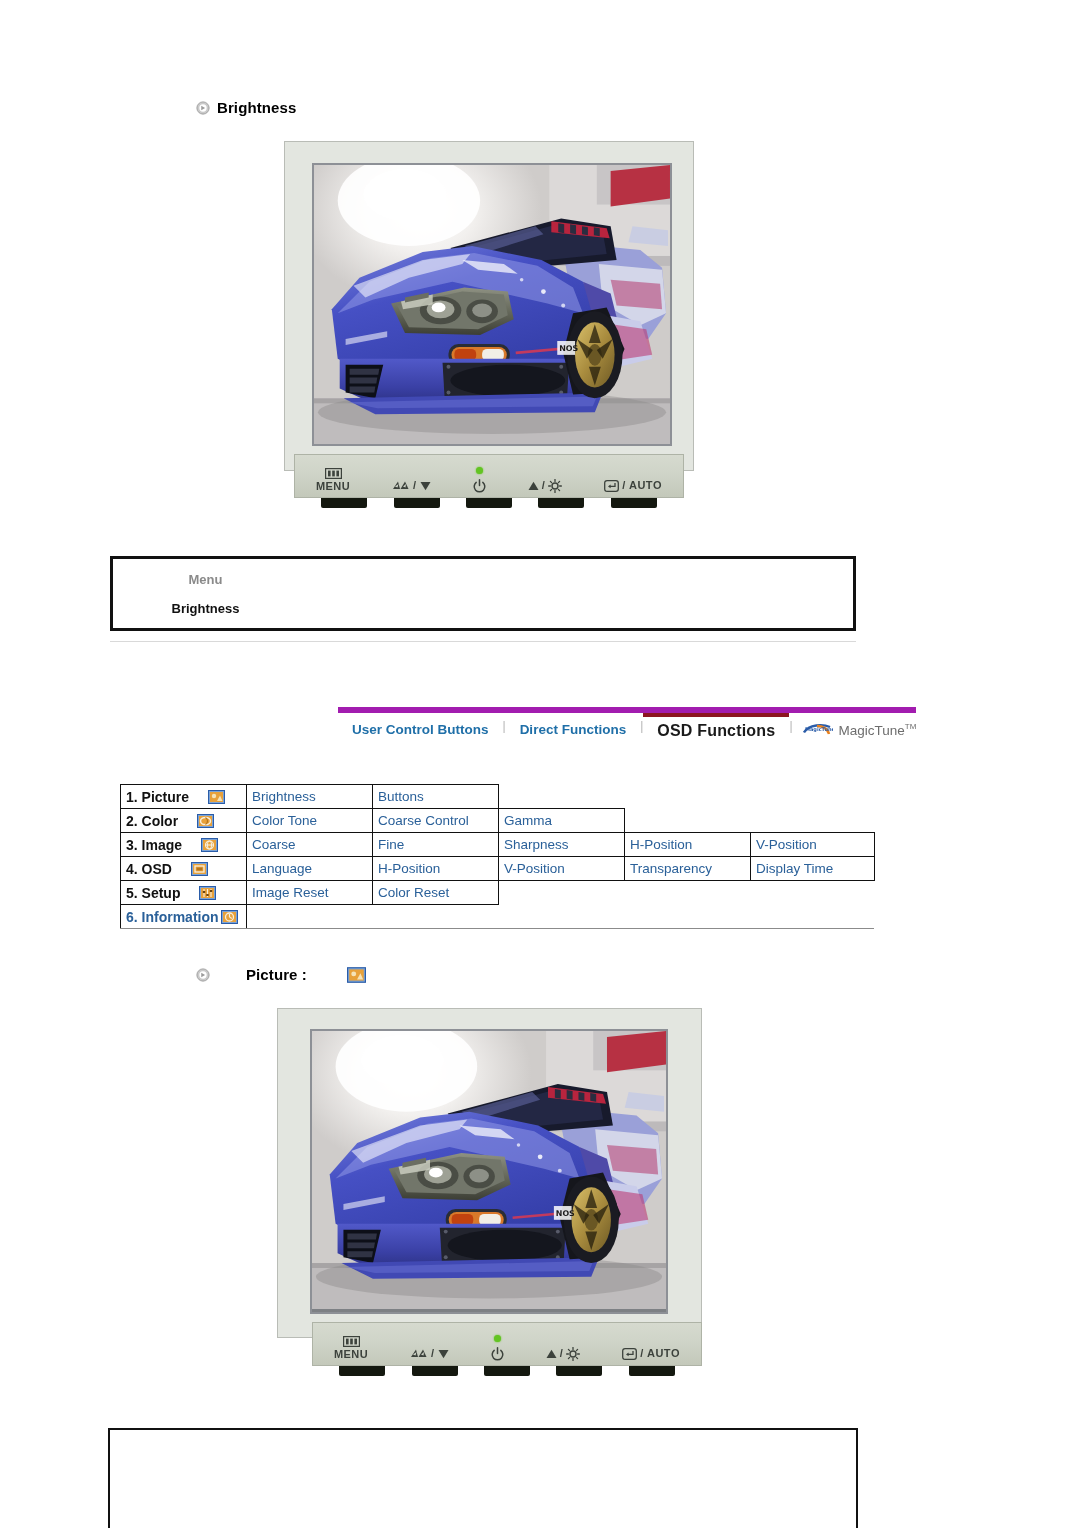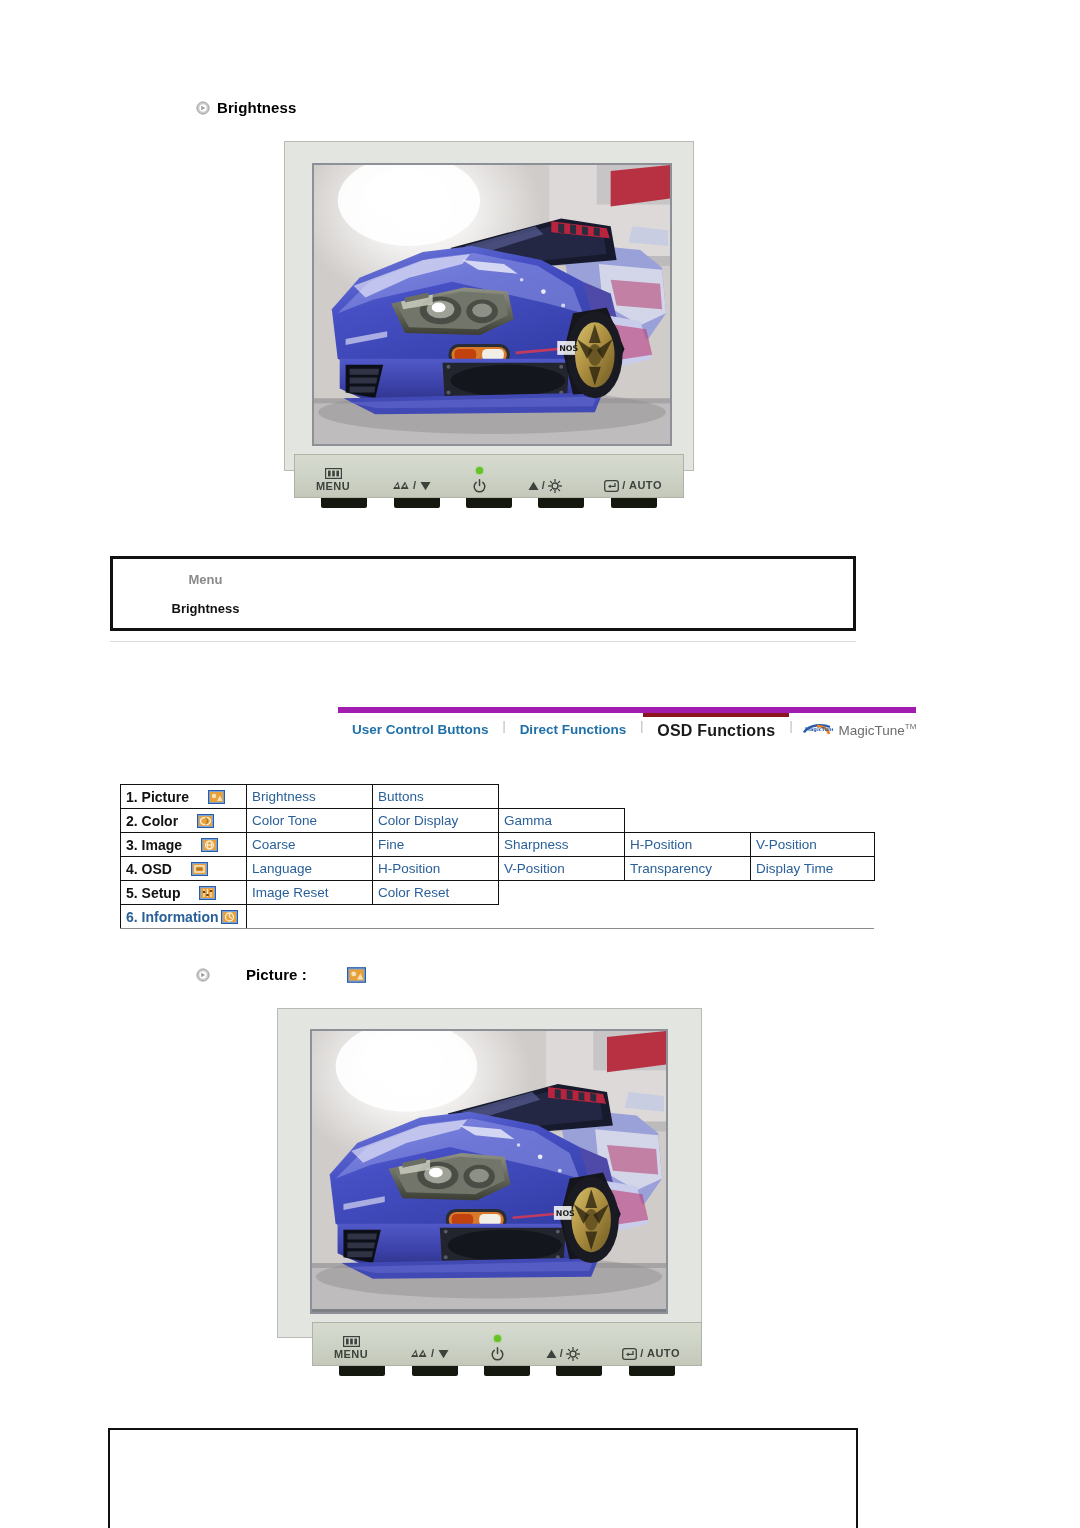--- a/index.html
+++ b/index.html
@@ -507,21 +507,21 @@
           <span>2. Color</span>
           <svg class="osd-ico" viewBox="0 0 17 14">
             <rect x="0.5" y="0.5" width="16" height="13" fill="#7ba3d6" stroke="#2a5ca8"></rect>
             <rect x="2" y="2" width="13" height="10" fill="#e8a13a"></rect>
             <ellipse cx="8.5" cy="7" rx="5" ry="3.6" fill="none" stroke="#f7efdc" stroke-width="1.5"></ellipse>
             <path d="M8.5 3.5 A4 4 0 0 1 8.5 10.5" fill="none" stroke="#b4741c" stroke-width="1.2"></path>
           </svg>
         </span>
       </td>
       <td>Color Tone</td>
-      <td>Color Display</td>
+      <td>Coarse Control</td>
       <td>Gamma</td>
       <td class="empty"></td>
       <td class="empty"></td>
     </tr>
 
     <tr>
       <td class="lbl">
         <span class="lbl-inner">
           <span>3. Image</span>
           <svg class="osd-ico" viewBox="0 0 17 14">

